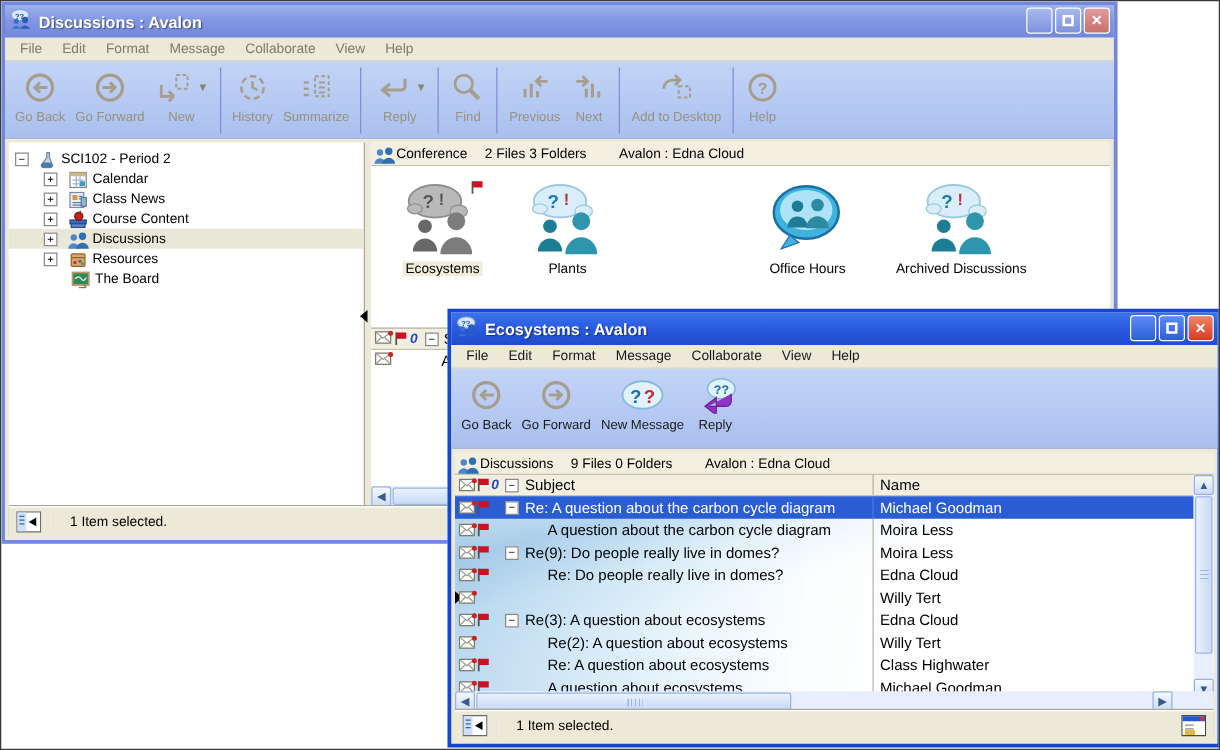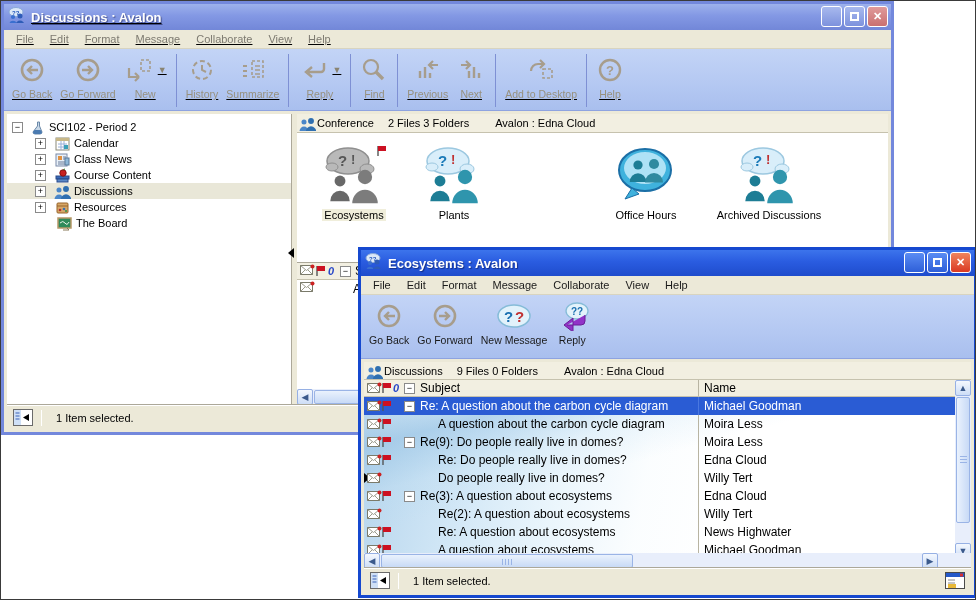--- a/index.html
+++ b/index.html
@@ -4,21 +4,21 @@
 <style>
   * { margin:0; padding:0; box-sizing:border-box; }
   html,body { background:#fff; }
   #stage {
     position:relative; width:976px; height:600px; background:#ffffff;
     font-family:"Liberation Sans", sans-serif; overflow:hidden;
     border:1px solid #3a3a3a;
   }
   
   .window { position:absolute; background:#ece9d8; }
-  .window.back  { left:0; top:0; width:893px; height:434px; border:3px solid #7388dc; z-index:1;text-decoration:underline; }
+  .window.back  { left:0; top:0; width:893px; height:434px; border:3px solid #7388dc; z-index:1; }
   .window.front { left:357px; top:246px; width:619px; height:351px; border:3px solid #1548cf; z-index:2; }
   .titlebar { height:26px; display:flex; align-items:center; padding:0 4px; position:relative; }
   .back  .titlebar { background:linear-gradient(180deg,#9db1ec 0%, #8398e4 45%, #7287d8 100%); }
   .front .titlebar { background:linear-gradient(180deg,#3c74ec 0%, #2a5ce0 45%, #1e4ccc 100%); }
   .title-text { color:#fff; font-weight:bold; font-size:13px; margin-left:5px; text-shadow:1px 1px 1px rgba(0,0,40,.45); white-space:nowrap; }
   .win-controls { position:absolute; right:3px; top:2px; display:flex; gap:2px; }
   .wbtn { width:21px; height:21px; border-radius:3px; border:1px solid #fff; color:#fff;
           display:flex; align-items:center; justify-content:center; font-size:11px; font-weight:bold; }
   .back  .wbtn.min, .back .wbtn.max { background:linear-gradient(180deg,#a8b9ee,#7d92dd); }
   .back  .wbtn.close { background:linear-gradient(180deg,#e09a9a,#c97070); }
@@ -673,21 +673,20 @@
             </div>
             <div class="lrow">
               <span class="row-pointer"></span>
               <span class="cell-abs" style="left: 3px;">
                 <svg width="15" height="12" viewBox="0 0 15 12" xmlns="http://www.w3.org/2000/svg">
                   <rect x="0.5" y="1.5" width="12" height="9" fill="#fff" stroke="#7a7a6a"></rect>
                   <path d="M0.5 1.5 L6.5 6.5 L12.5 1.5 M0.5 10.5 L5 6 M12.5 10.5 L8 6" stroke="#9a9a8a" fill="none"></path>
                   <circle cx="12.5" cy="2.5" r="2" fill="#cc2222"></circle>
                 </svg>
               </span>
-              <span class="cell-abs" style="left: 74px;">Do people really live in domes?</span>
               <span class="col-divider"></span>
               <span class="cell-abs" style="left: 340px;">Willy Tert</span>
             </div>
             <div class="lrow">
               <span class="cell-abs" style="left: 3px;">
                 <svg width="15" height="12" viewBox="0 0 15 12" xmlns="http://www.w3.org/2000/svg">
                   <rect x="0.5" y="1.5" width="12" height="9" fill="#fff" stroke="#7a7a6a"></rect>
                   <path d="M0.5 1.5 L6.5 6.5 L12.5 1.5 M0.5 10.5 L5 6 M12.5 10.5 L8 6" stroke="#9a9a8a" fill="none"></path>
                   <circle cx="12.5" cy="2.5" r="2" fill="#cc2222"></circle>
                 </svg>
@@ -726,21 +725,21 @@
                 </svg>
               </span>
               <span class="cell-abs" style="left: 17px;">
                 <svg width="12" height="12" viewBox="0 0 12 12" xmlns="http://www.w3.org/2000/svg">
                   <path d="M2 1 v10" stroke="#555" stroke-width="1.4"></path>
                   <path d="M2 1 h8 v5 h-8 z" fill="#cc1122"></path>
                 </svg>
               </span>
               <span class="cell-abs" style="left: 74px;">Re: A question about ecosystems</span>
               <span class="col-divider"></span>
-              <span class="cell-abs" style="left: 340px;">News Highwater</span>
+              <span class="cell-abs" style="left: 340px;">Class Highwater</span>
             </div>
             <div class="lrow">
               <span class="cell-abs" style="left: 3px;">
                 <svg width="15" height="12" viewBox="0 0 15 12" xmlns="http://www.w3.org/2000/svg">
                   <rect x="0.5" y="1.5" width="12" height="9" fill="#fff" stroke="#7a7a6a"></rect>
                   <path d="M0.5 1.5 L6.5 6.5 L12.5 1.5 M0.5 10.5 L5 6 M12.5 10.5 L8 6" stroke="#9a9a8a" fill="none"></path>
                   <circle cx="12.5" cy="2.5" r="2" fill="#cc2222"></circle>
                 </svg>
               </span>
               <span class="cell-abs" style="left: 17px;">

